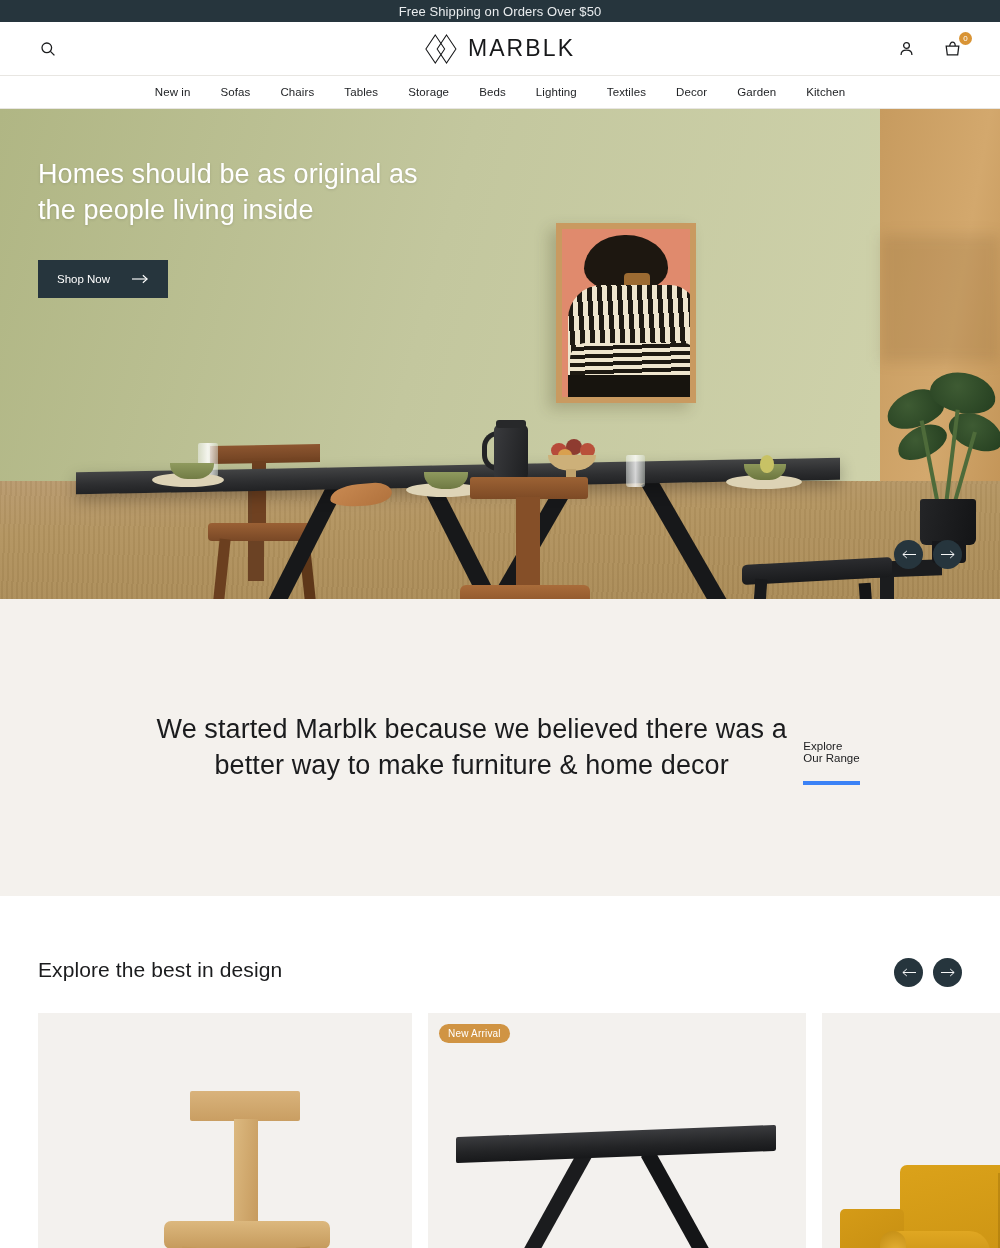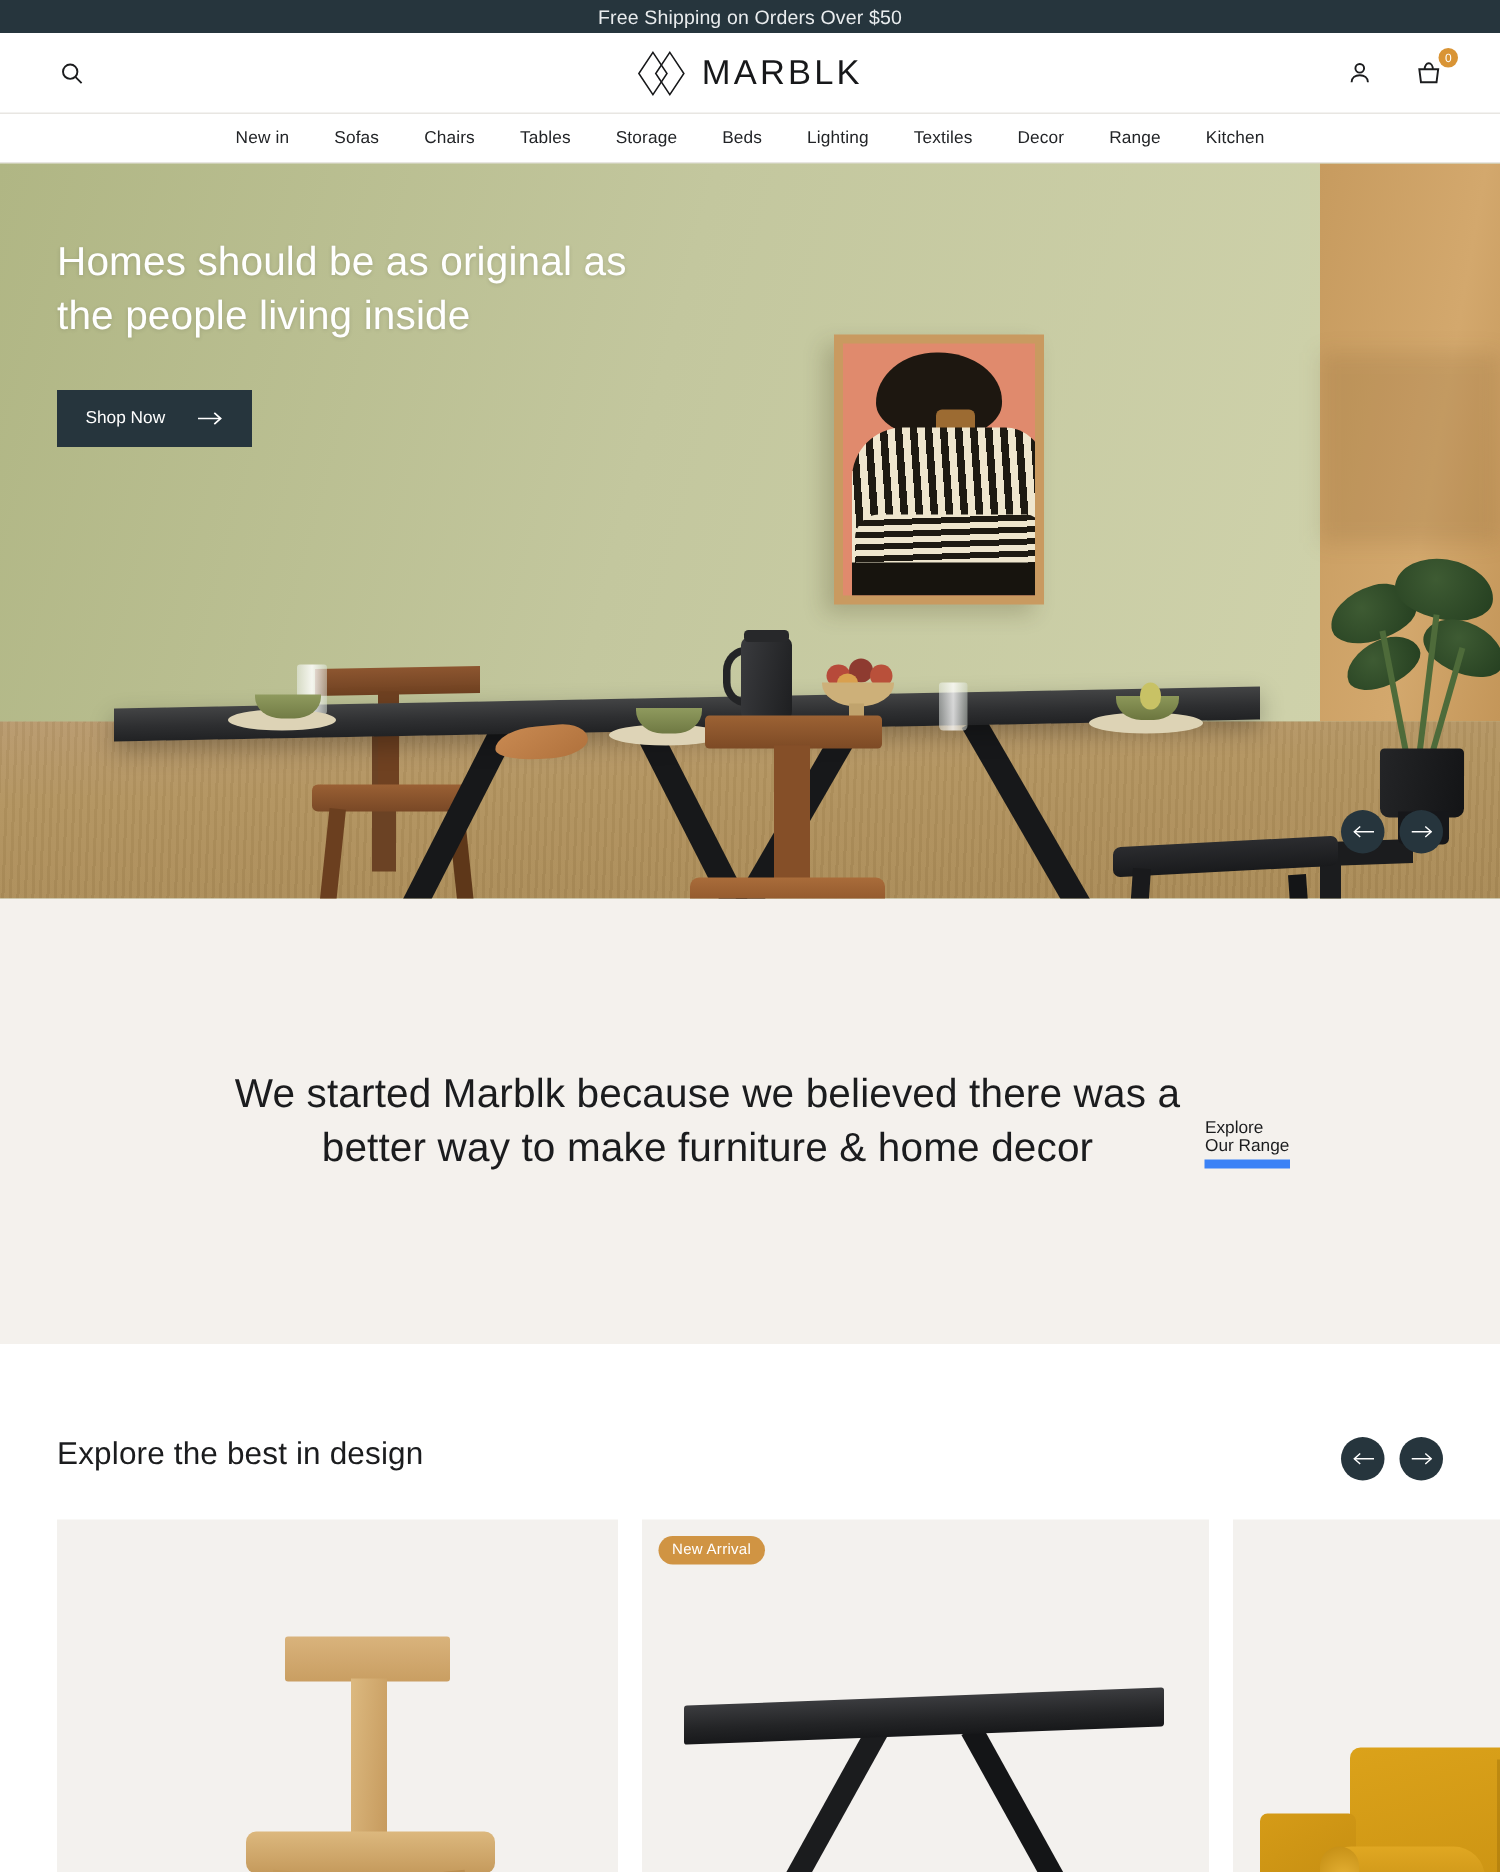--- a/index.html
+++ b/index.html
@@ -367,22 +367,22 @@
     color: #1b1c1e;
     text-align: center;
     line-height: 1.33;
     letter-spacing: .1px;
   }
   .mission-link {
     margin-top: 30px;
     font-size: 11.5px;
     color: #1b1c1e;
     text-decoration: none;
-    border-bottom: 6px solid #3b82f6;
-    padding-bottom: 3px;
+    border-bottom: 4px solid #3b82f6;
+    padding-bottom: 17px;
     cursor: pointer;
   }
 
   
   .products { padding: 62px 0 0 0; background:#ffffff; }
   .prod-head {
     display: flex;
     align-items: flex-start;
     justify-content: space-between;
     padding: 0 38px;
@@ -502,21 +502,21 @@
 <nav class="nav">
   <a>New in</a>
   <a>Sofas</a>
   <a>Chairs</a>
   <a>Tables</a>
   <a>Storage</a>
   <a>Beds</a>
   <a>Lighting</a>
   <a>Textiles</a>
   <a>Decor</a>
-  <a>Range</a>
+  <a>Garden</a>
   <a>Kitchen</a>
 </nav>
 
 <section class="hero">
   <div class="hero-scene">
     <div class="wall-green"></div>
     <div class="wall-tan"></div>
     <div class="floor"></div>
 
     <div class="artwork">

